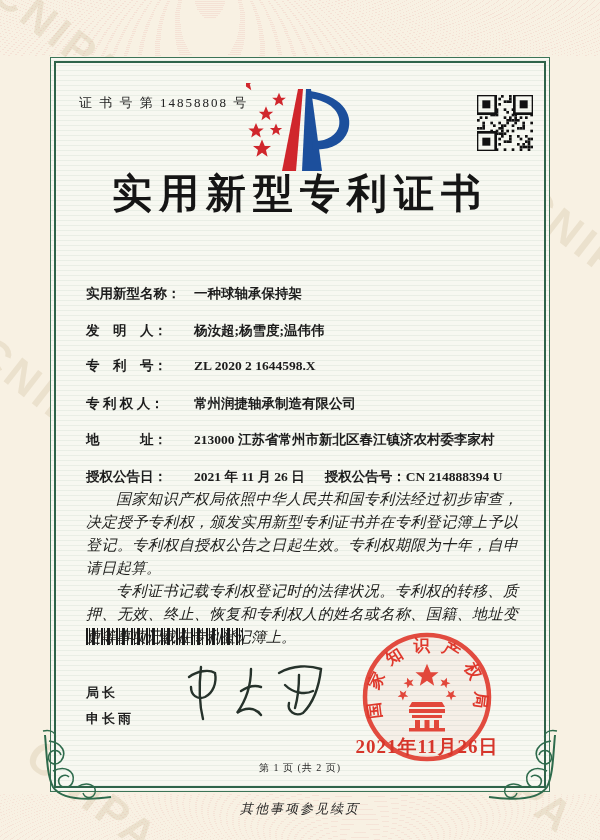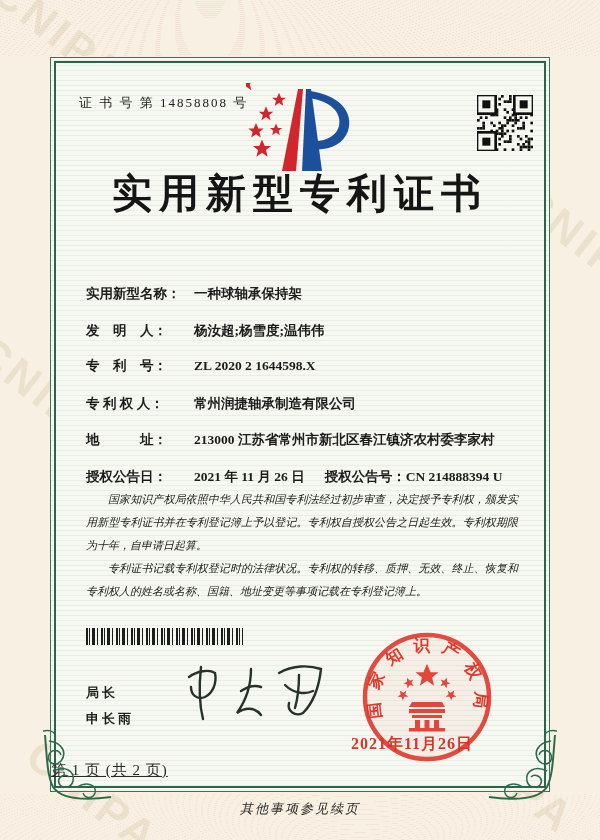--- a/index.html
+++ b/index.html
@@ -42,42 +42,42 @@
   .title{position:absolute;left:0;top:108px;width:100%;text-align:center;
          font-size:40px;font-weight:700;color:#151515;letter-spacing:7px;}
 
   .fields{position:absolute;left:35px;top:183px;width:440px;}
   .frow{display:flex;align-items:baseline;height:36.5px;font-size:13.5px;color:#1c1c1c;}
   .flabel{font-weight:700;white-space:pre;width:108px;flex:none;}
   .fvalue{font-weight:700;white-space:nowrap;margin-top:44px;}
   .fvalue2{font-weight:700;white-space:nowrap;margin-left:20px;}
 
   .paras{position:absolute;left:35px;top:430px;width:432px;
-         font-size:11px;line-height:23px;color:#20201e;
+         font-size:15px;line-height:23px;color:#20201e;
          font-style:italic;text-align:justify;}
   .paras p{margin:0;text-indent:2em;}
 
   .barcode{position:absolute;left:35px;top:570px;width:157px;height:17px;
     background:repeating-linear-gradient(90deg,
       #1c1c1c 0 2px, transparent 2px 3px,
       #1c1c1c 3px 4px, transparent 4px 6px,
       #1c1c1c 6px 9px, transparent 9px 11px,
       #1c1c1c 11px 12px, transparent 12px 15px);}
 
   .signer{position:absolute;left:35px;top:622px;font-size:13px;font-weight:700;
           color:#202020;line-height:26px;letter-spacing:3px;}
   .signature{position:absolute;left:128px;top:603px;width:160px;height:64px;}
 
   .seal{position:absolute;left:308px;top:571px;width:136px;height:136px;
         mix-blend-mode:multiply;}
-  .seal-date{position:absolute;left:300px;top:676px;width:152px;text-align:left;
-        font-size:16px;font-weight:700;color:#d6352a;letter-spacing:1px;}
-
-  .page-info{position:absolute;left:0;top:703px;width:100%;text-align:left;
-        font-size:15px;color:#2a2a2a;letter-spacing:1px;text-decoration:underline;}
+  .seal-date{position:absolute;left:300px;top:676px;width:152px;text-align:center;
+        font-size:19px;font-weight:700;color:#d6352a;letter-spacing:1px;}
+
+  .page-info{position:absolute;left:0;top:703px;width:100%;text-align:center;
+        font-size:10px;color:#2a2a2a;letter-spacing:1px;}
 
   .cont-note{position:absolute;left:0;top:800px;width:600px;text-align:center;
         font-size:13px;color:#2a2a2a;letter-spacing:2px;font-style:italic;}
 </style>
 </head>
 <body>
 
 <div class="page">
 
   <div class="guilloche-top"></div>

